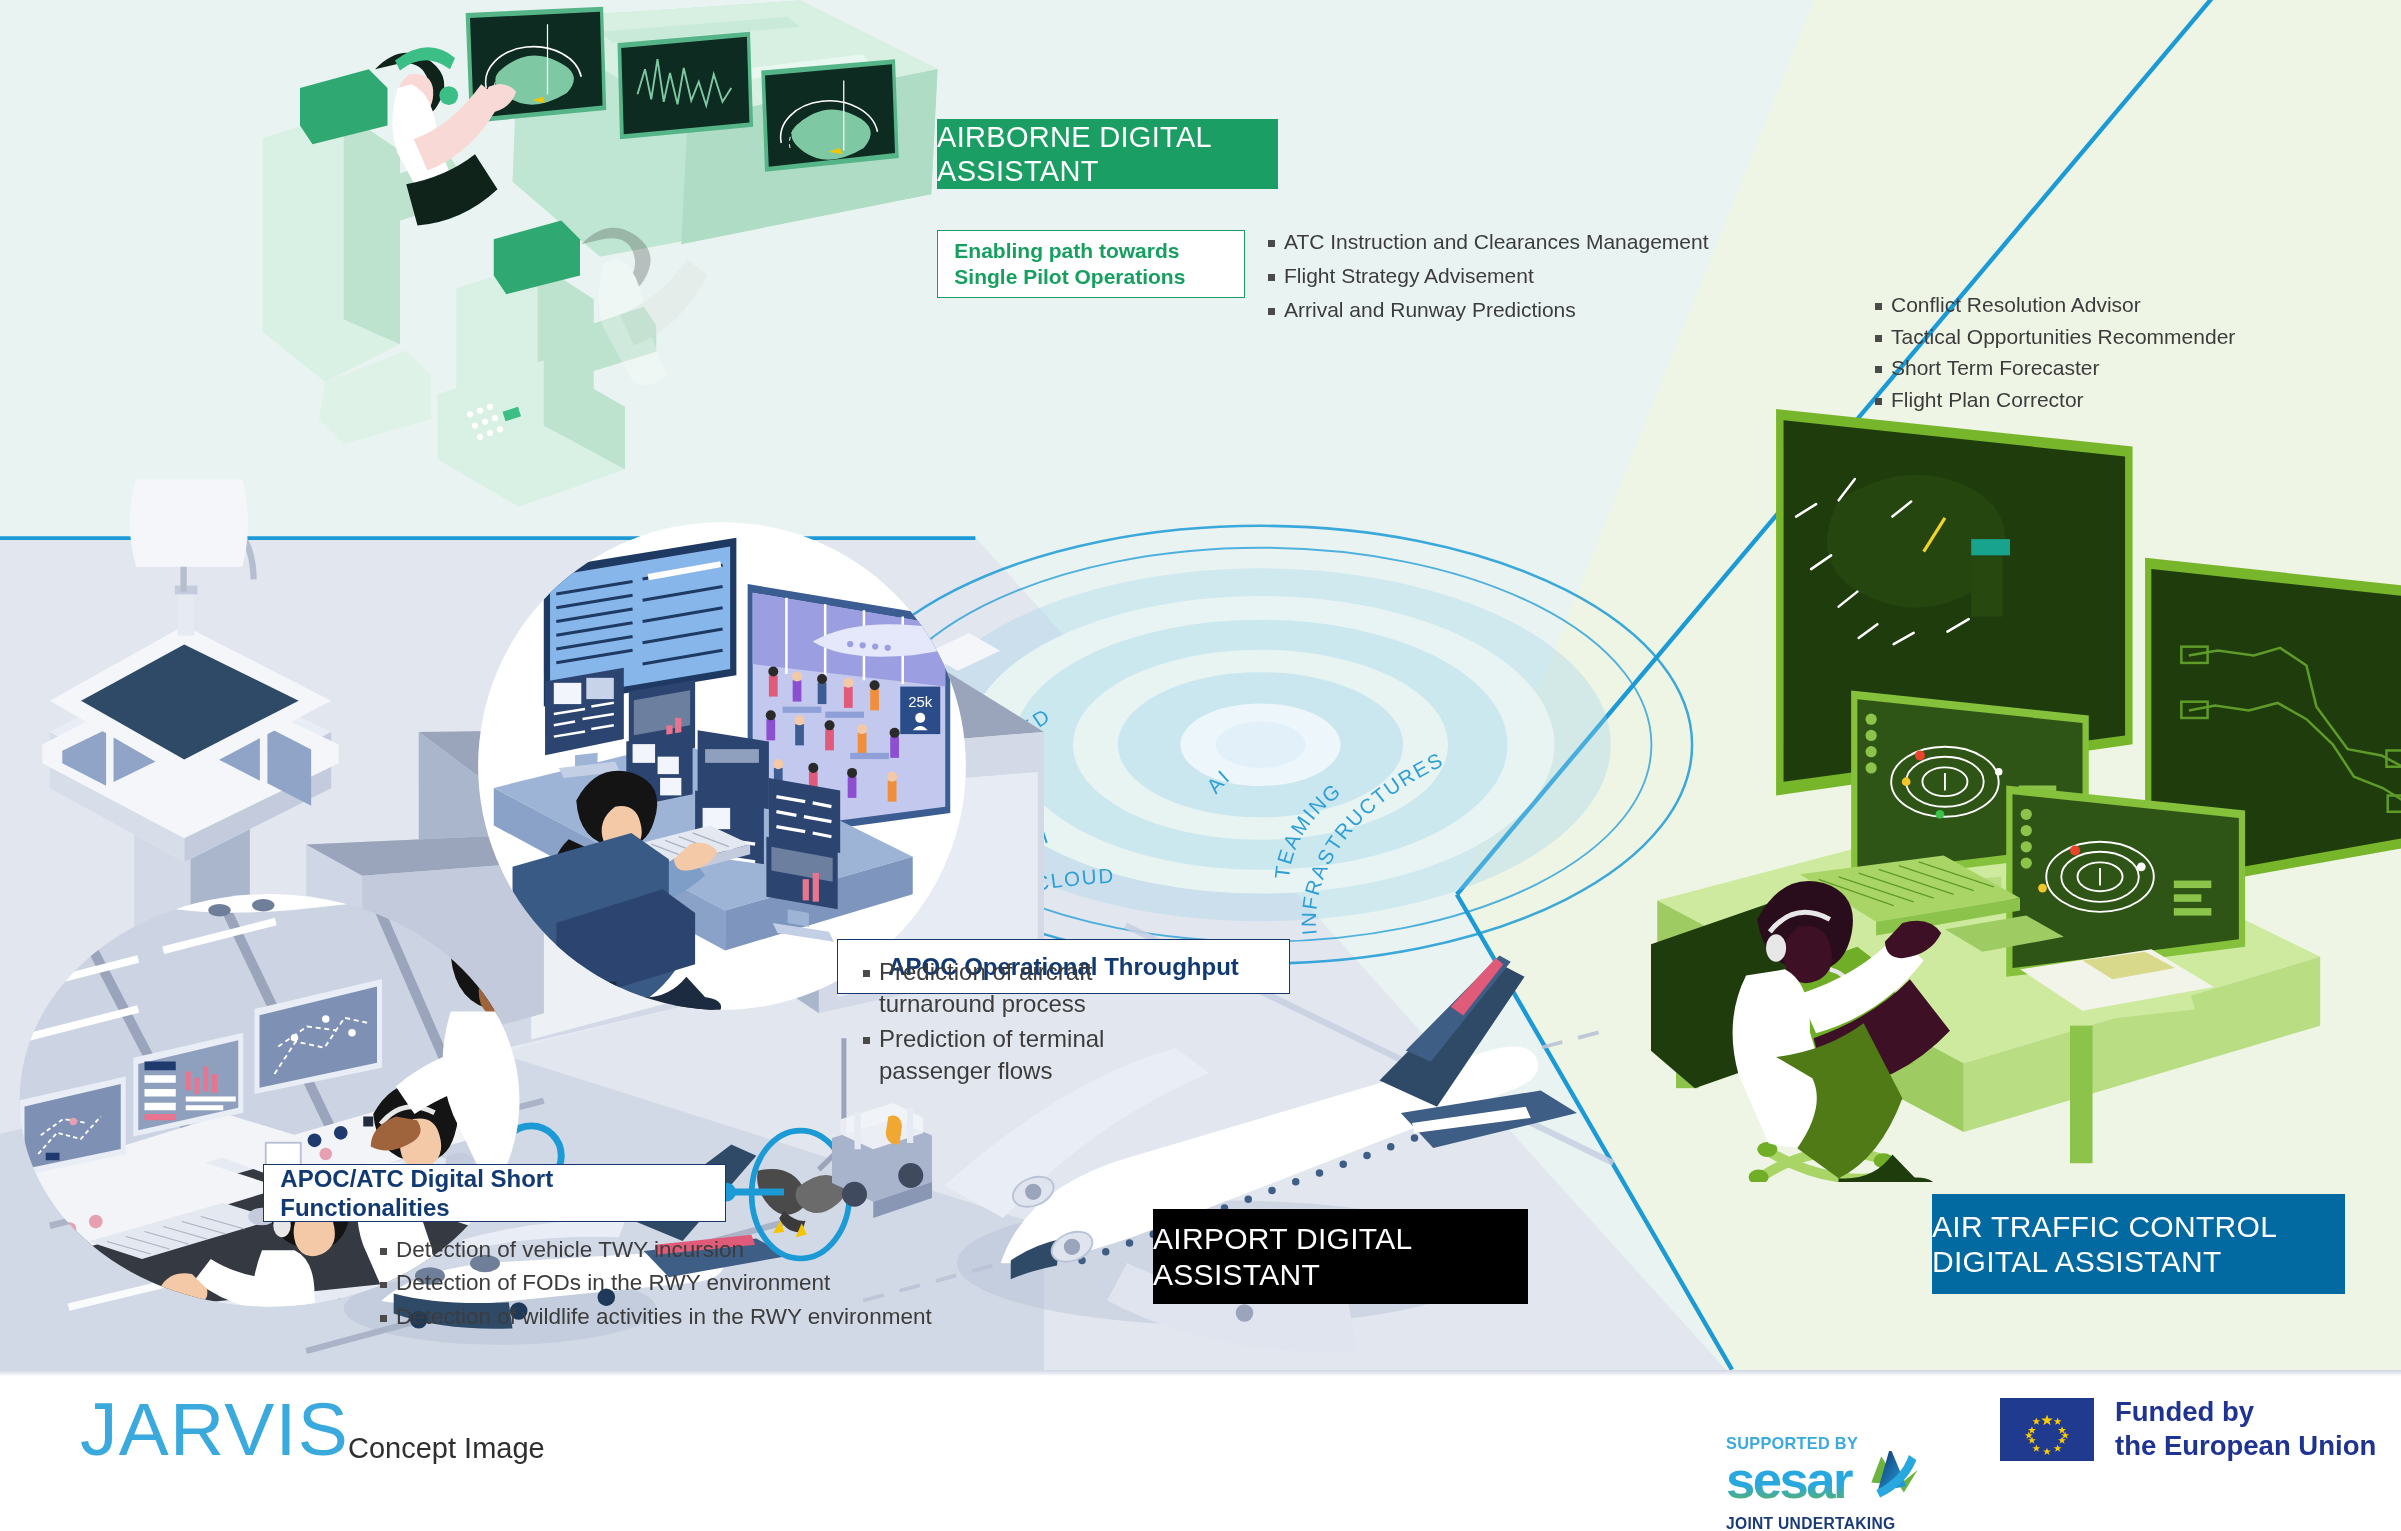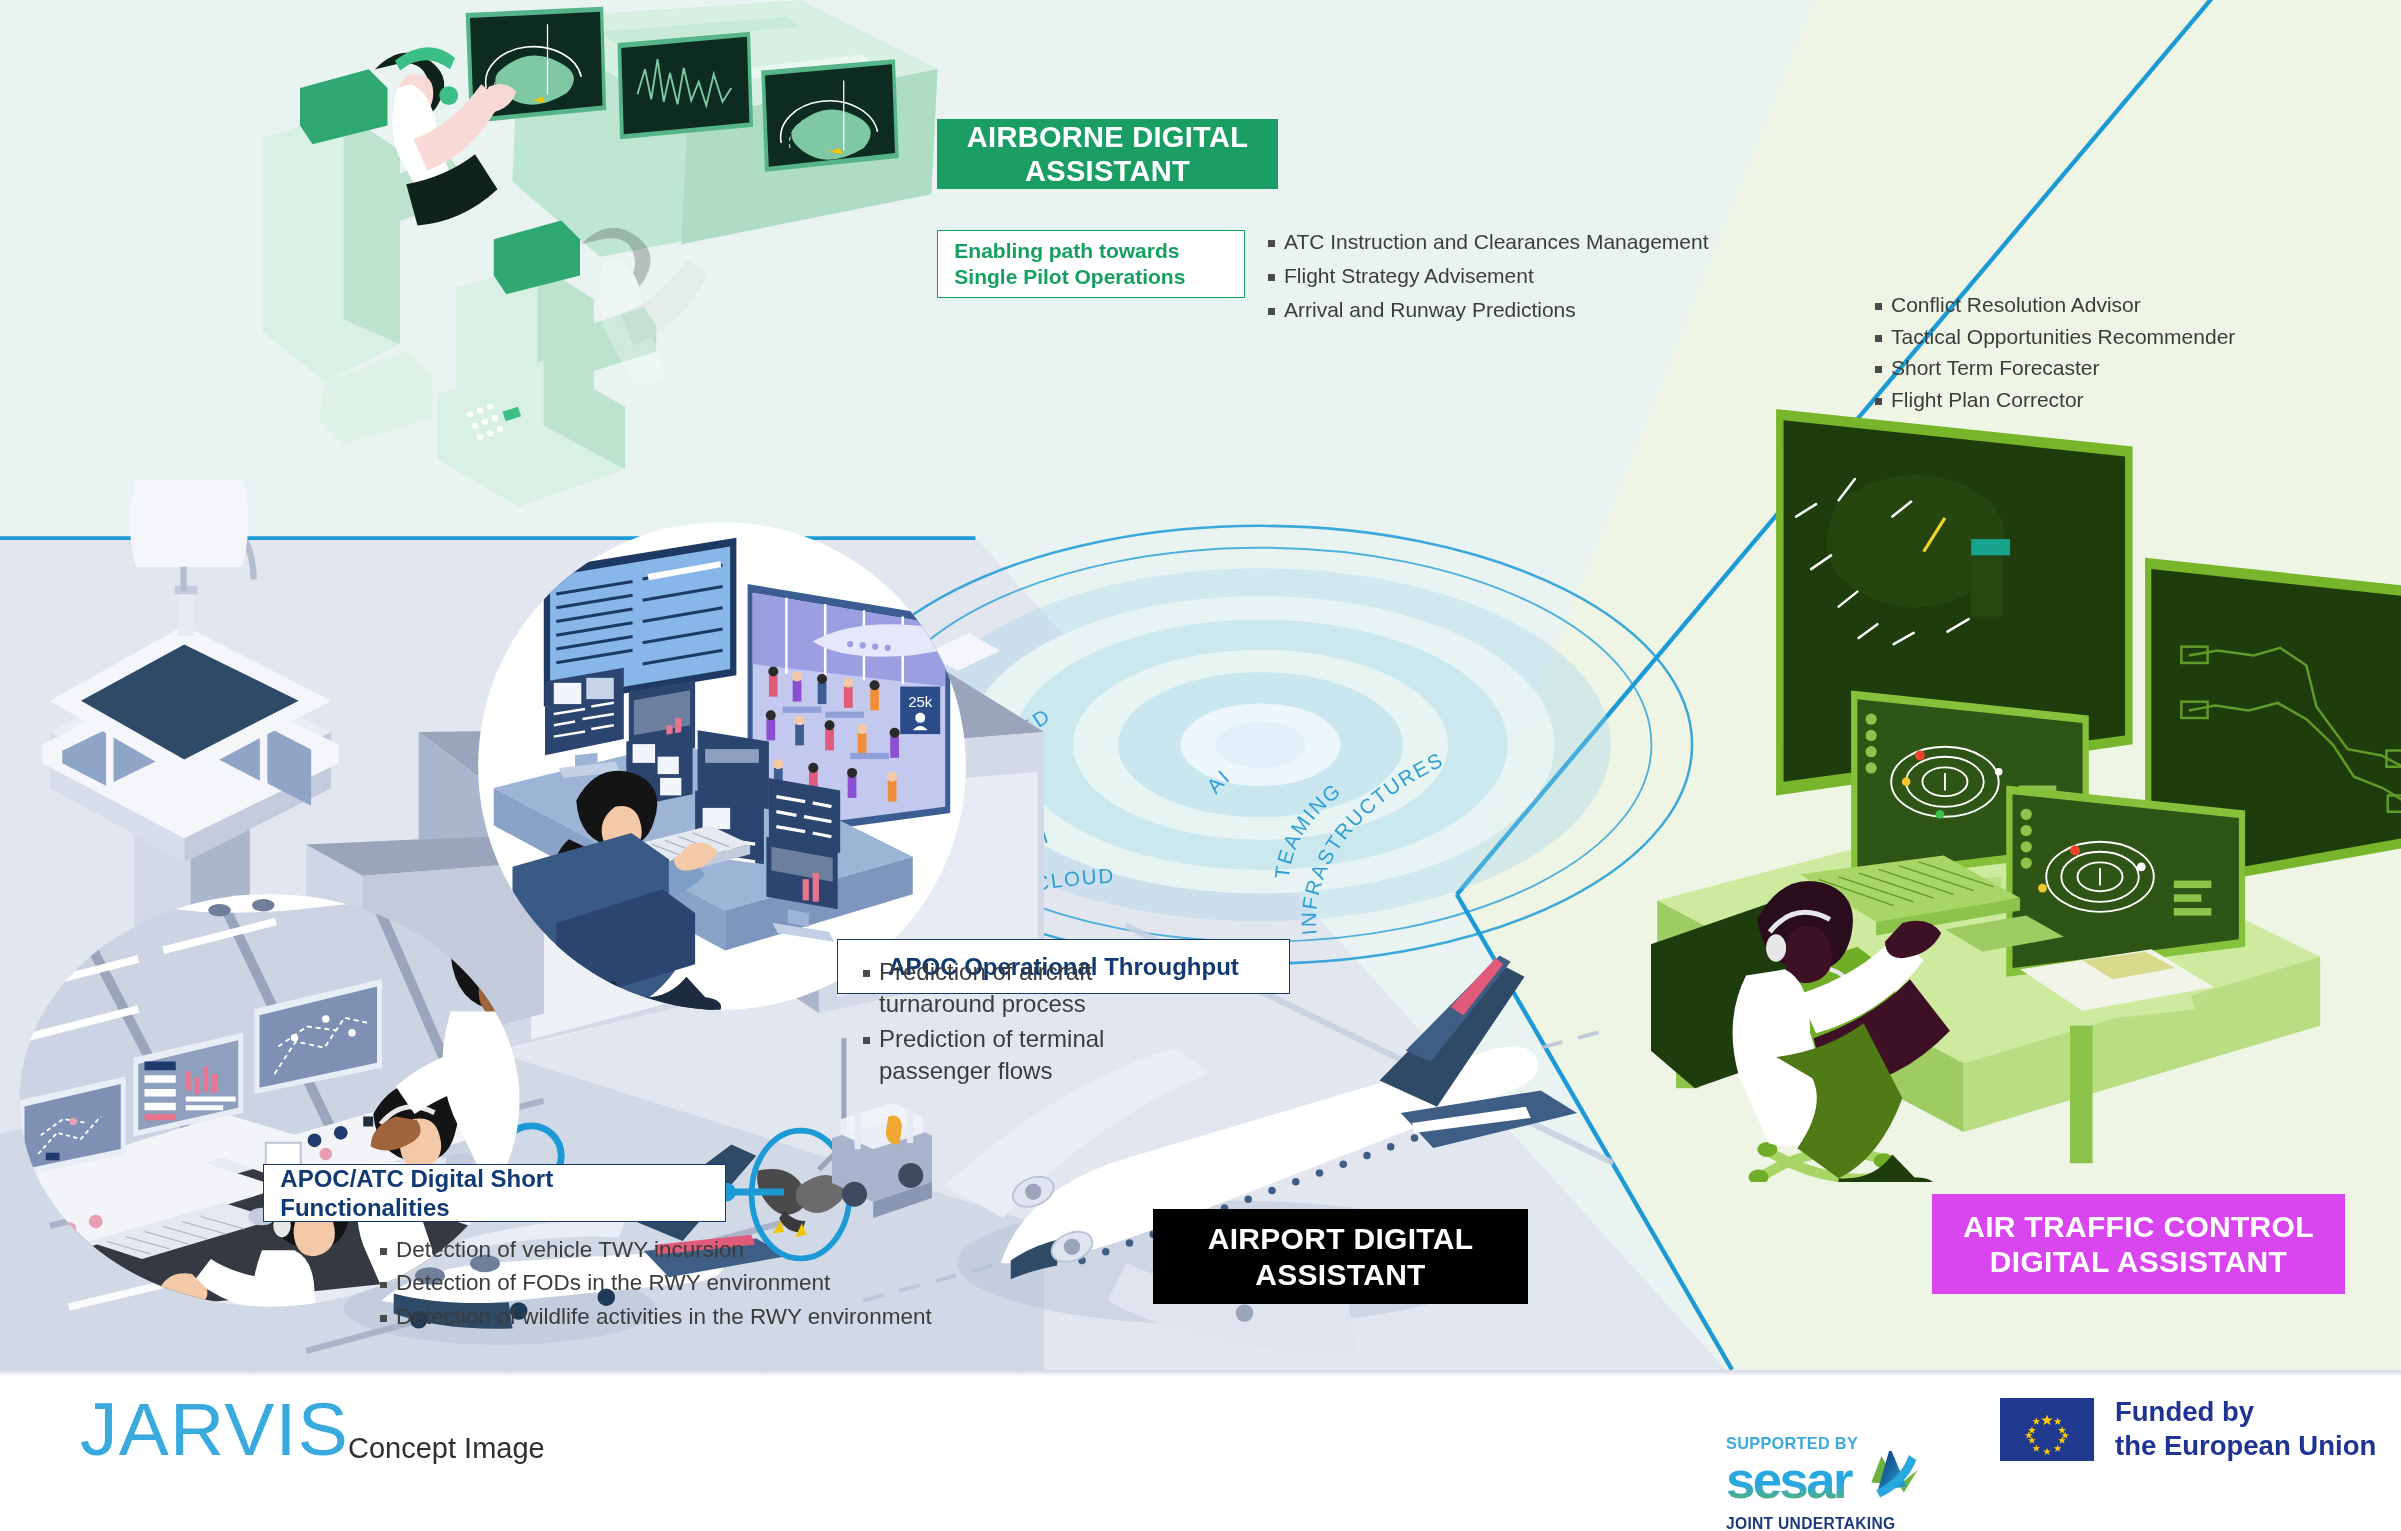--- a/index.html
+++ b/index.html
@@ -13,25 +13,25 @@
   .bg-mint   { position:absolute; inset:0; background:#e9f4f2; }
   .bg-olive  { position:absolute; inset:0; background:#eef5e5;
                clip-path: polygon(1814px 0px, 2401px 0px, 2401px 1370px, 1726px 1370px, 1457px 894px, 1457px 894px); }
   .bg-bluegrey { position:absolute; inset:0; background:#e2e6ef;
                clip-path: polygon(0px 538px, 976px 538px, 1726px 1370px, 0px 1370px); }
   .bg-white-footer { position:absolute; left:0; top:1370px; width:2401px; height:162px; background:#ffffff; }
   .footer-shadow { position:absolute; left:0; top:1370px; width:2401px; height:6.3px;
                    background:linear-gradient(#cfd6e2,#e9ecf3 60%,#ffffff); }
 
   
-  .label-box { position:absolute; display:flex; align-items:center; justify-content:center;
-               text-align:center; line-height:1.18; letter-spacing:0.3px;font-weight:bold; }
+  .label-box { position:absolute; display:flex; align-items:flex-start; justify-content:center;
+               text-align:center; line-height:1.18; letter-spacing:0.3px; }
   .label-green { background:#1a9e64; color:#ffffff; }
   .label-navy  { background:#000000; color:#ffffff; }
-  .label-lgreen{ background:#d946ef; color:#ffffff; }
+  .label-lgreen{ background:#0369a1; color:#ffffff; }
 
   .callout { position:absolute; background:#ffffff; display:flex; align-items:center;
              padding:8.8px 16.3px; line-height:1.22; }
   .callout-green { border:1.9px solid #1a9e64; color:#16a05f; font-weight:bold; }
   .callout-navy  { border:1.9px solid #16386f; color:#123a72; font-weight:bold; }
 
   ul.bullets { position:absolute; list-style:none; }
   ul.bullets li { position:relative; padding-left:21px; color:#3c3c3c;
                   font-weight:300; line-height:1.32; }
   ul.bullets li::before { content:""; position:absolute; left:5px; top:0.58em;

